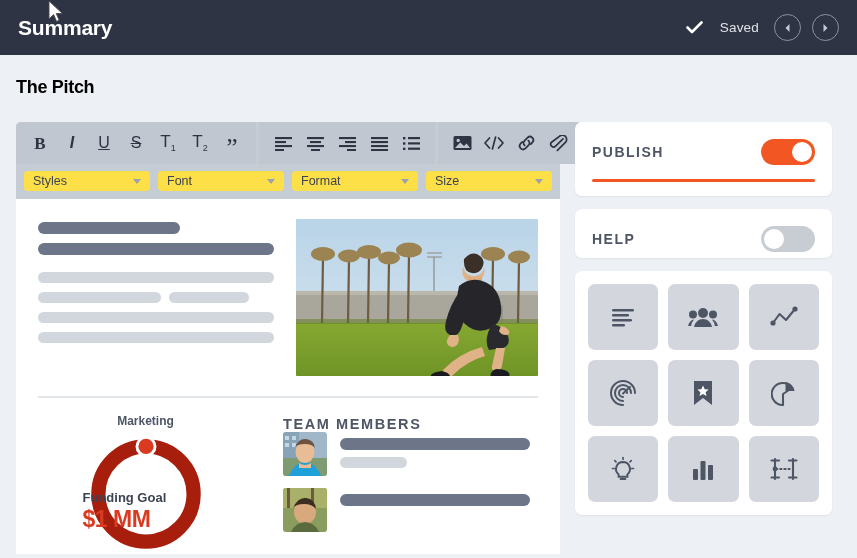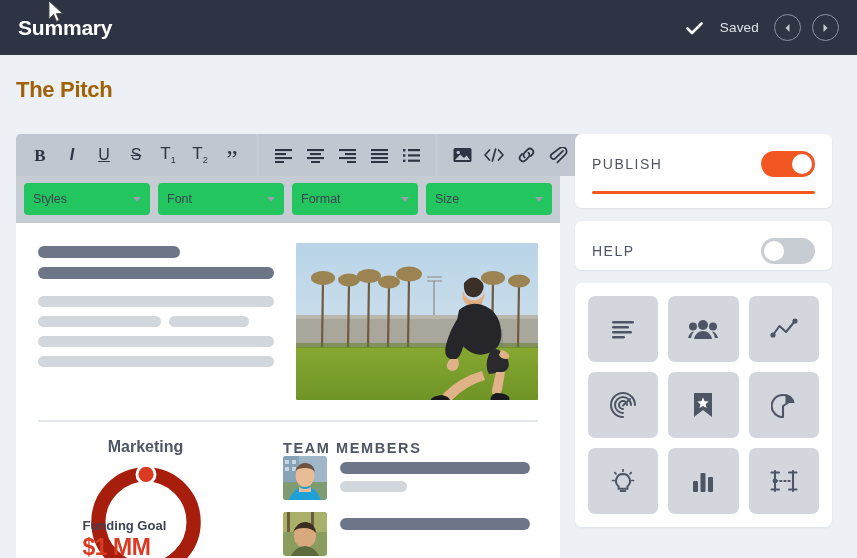--- a/index.html
+++ b/index.html
@@ -30,21 +30,20 @@
     letter-spacing: -0.2px;
   }
   .topbar-right {
     margin-left: auto;
     display: flex;
     align-items: center;
     gap: 11px;
   }
   .saved-wrap {
     display: flex;
-    align-items: center;
     gap: 17px;
     margin-right: 4px;
   }
   .check-icon { width: 17px; height: 13px; display: block; }
   .saved-text {
     font-size: 13.5px;
     color: #dfe2e8;
     letter-spacing: 0.2px;
   }
   .nav-circle {
@@ -63,25 +62,25 @@
     width: 17px; height: 25px;
     pointer-events: none;
     z-index: 50;
   }
 
   
   .page {
     padding: 22px 16px 0 16px;
   }
   .page-title {
-    font-size: 22px;
+    font-size: 18px;
     font-weight: bold;
-    color: #a16207;
+    color: #000000;
     letter-spacing: -0.3px;
-    margin-bottom: 31px;
+    margin-bottom: 24px;
   }
 
   .columns {
     display: flex;
     gap: 15px;
     align-items: flex-start;
   }
 
   
   .editor {
@@ -132,22 +131,22 @@
   .tbtn.sub sub, .tbtn.sub sup { font-size: 9px; }
   .tbtn.quote { font-size: 25px; font-family: "Liberation Serif", serif; line-height: 0.6; padding-top: 9px; }
 
   .toolbar-row2 {
     display: flex;
     gap: 8px;
     padding: 7px 8px 8px 8px;
   }
   .dd {
     flex: 1;
-    height: 32px;
-    background: #22c55e;
+    height: 20px;
+    background: #fde047;
     border-radius: 4px;
     display: flex;
     align-items: center;
     padding: 0 9px;
     cursor: pointer;
   }
   .dd-label {
     font-size: 12.5px;
     color: #3d4352;
     font-weight: 500;
@@ -206,21 +205,21 @@
     padding-top: 16px;
   }
   .donut-col {
     width: 215px;
     flex: none;
     display: flex;
     flex-direction: column;
     align-items: center;
   }
   .donut-label {
-    font-size: 16px;
+    font-size: 12px;
     font-weight: bold;
     color: #4e5666;
     margin-bottom: 6px;
   }
   .donut-wrap { position: relative; width: 126px; height: 120px; }
   .donut-wrap svg { display: block; }
   .donut-inner {
     position: absolute;
     left: 0; right: 16px;
     top: 56px;
@@ -275,21 +274,21 @@
     border-radius: 7px;
     box-shadow: 0 1px 2px rgba(45,52,67,0.07);
   }
   .card-pub { padding: 17px 17px 14px 17px; }
   .card-row {
     display: flex;
     align-items: center;
   }
   .card-heading {
     font-size: 14px;
-    font-weight: normal;
+    font-weight: bold;
     color: #4e5666;
     letter-spacing: 1.5px;
   }
   .toggle {
     margin-left: auto;
     width: 54px; height: 26px;
     border-radius: 13px;
     position: relative;
     cursor: pointer;
     background: #c8ccd3;

